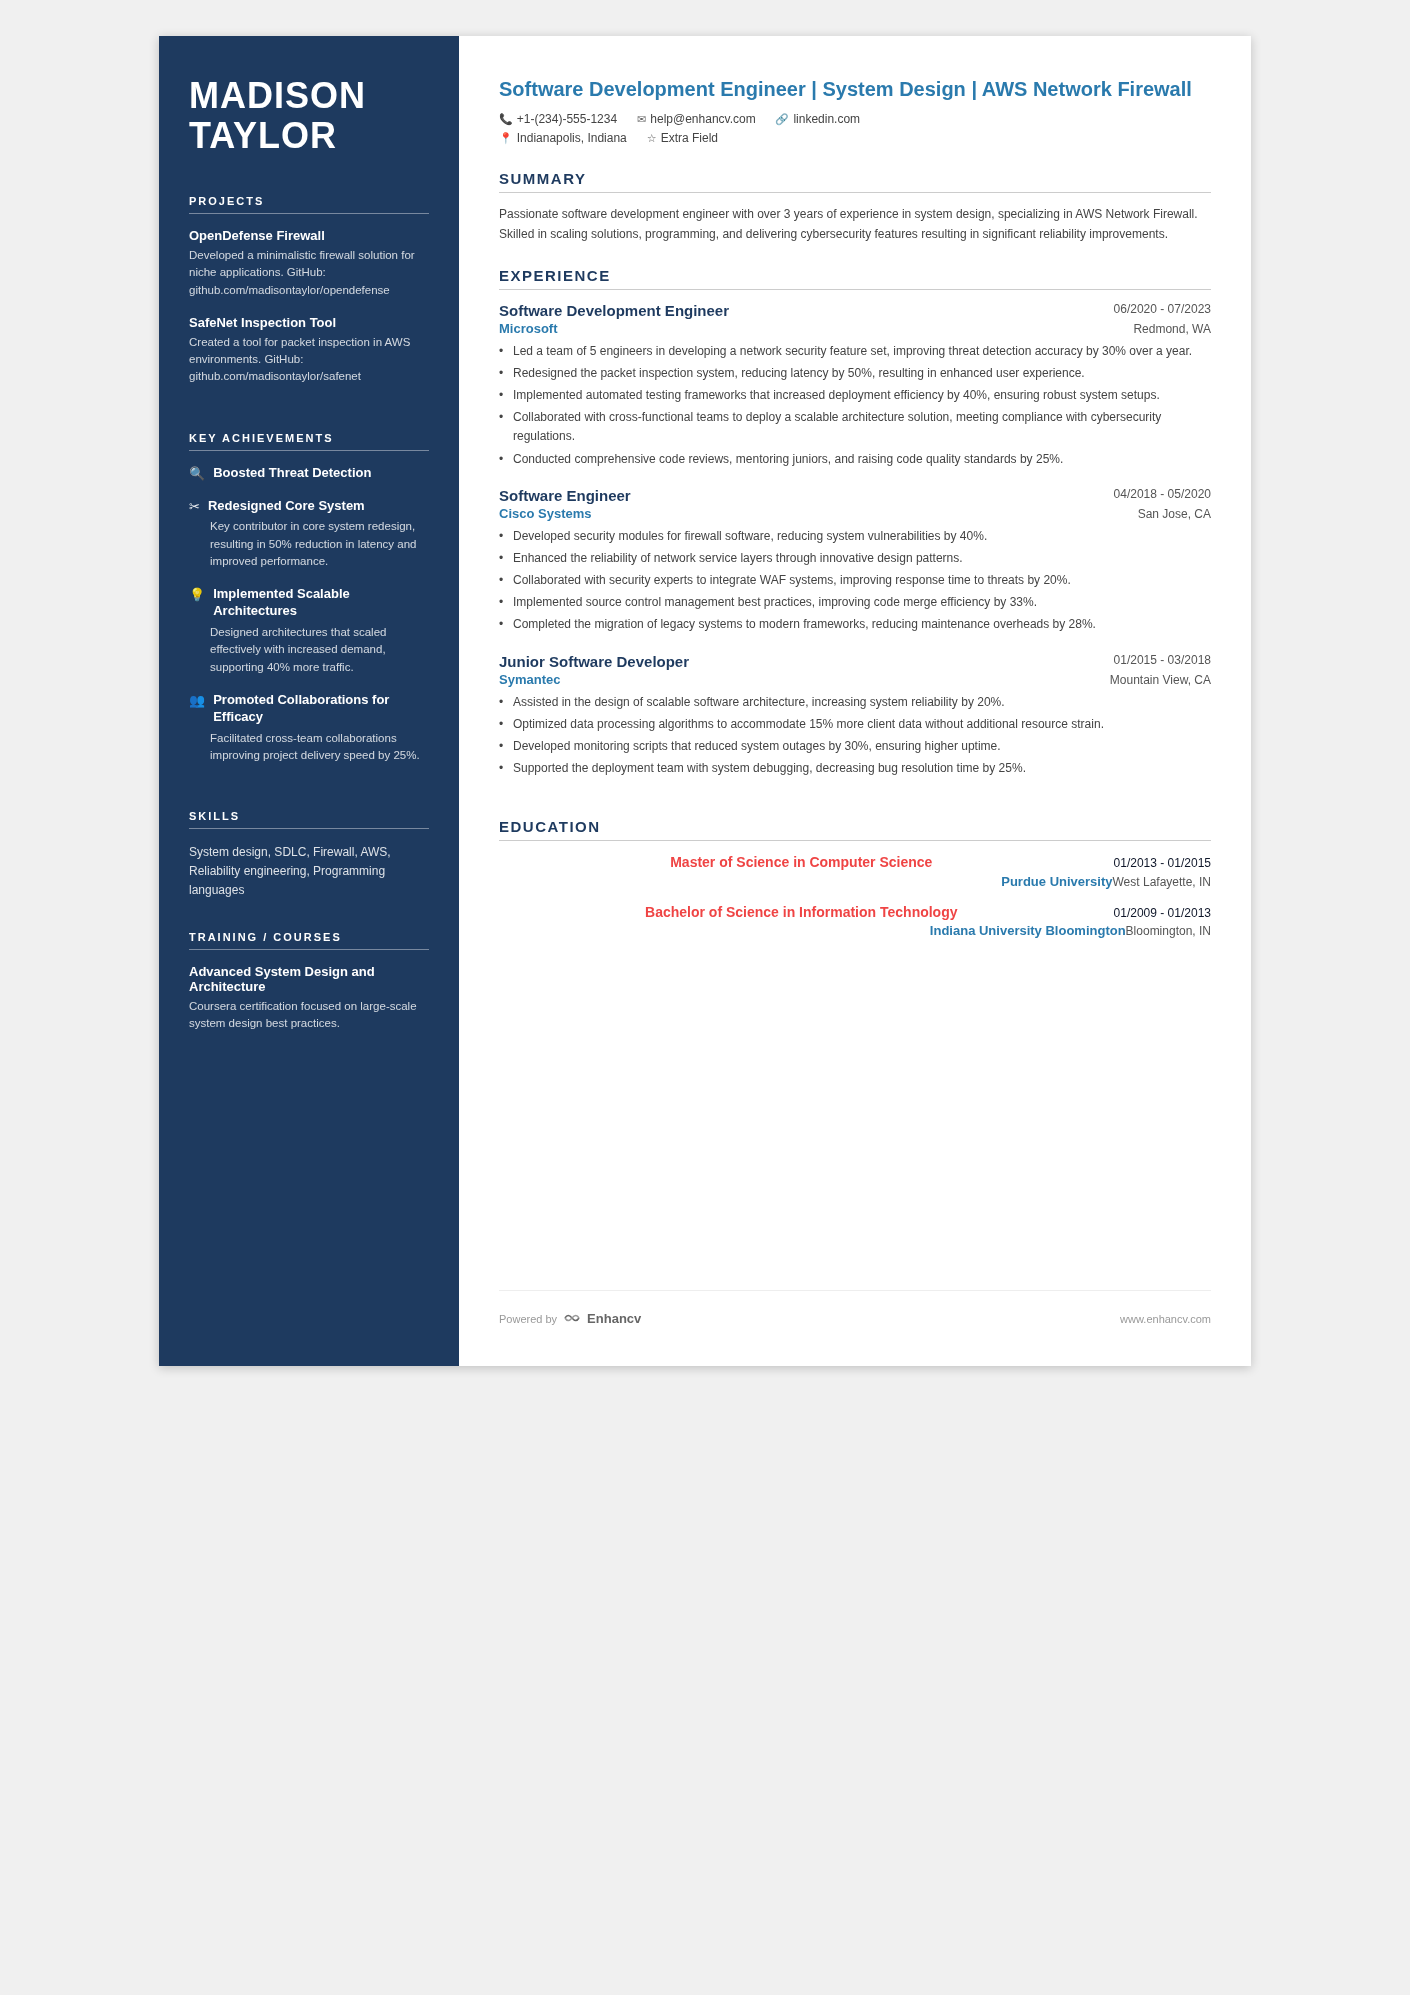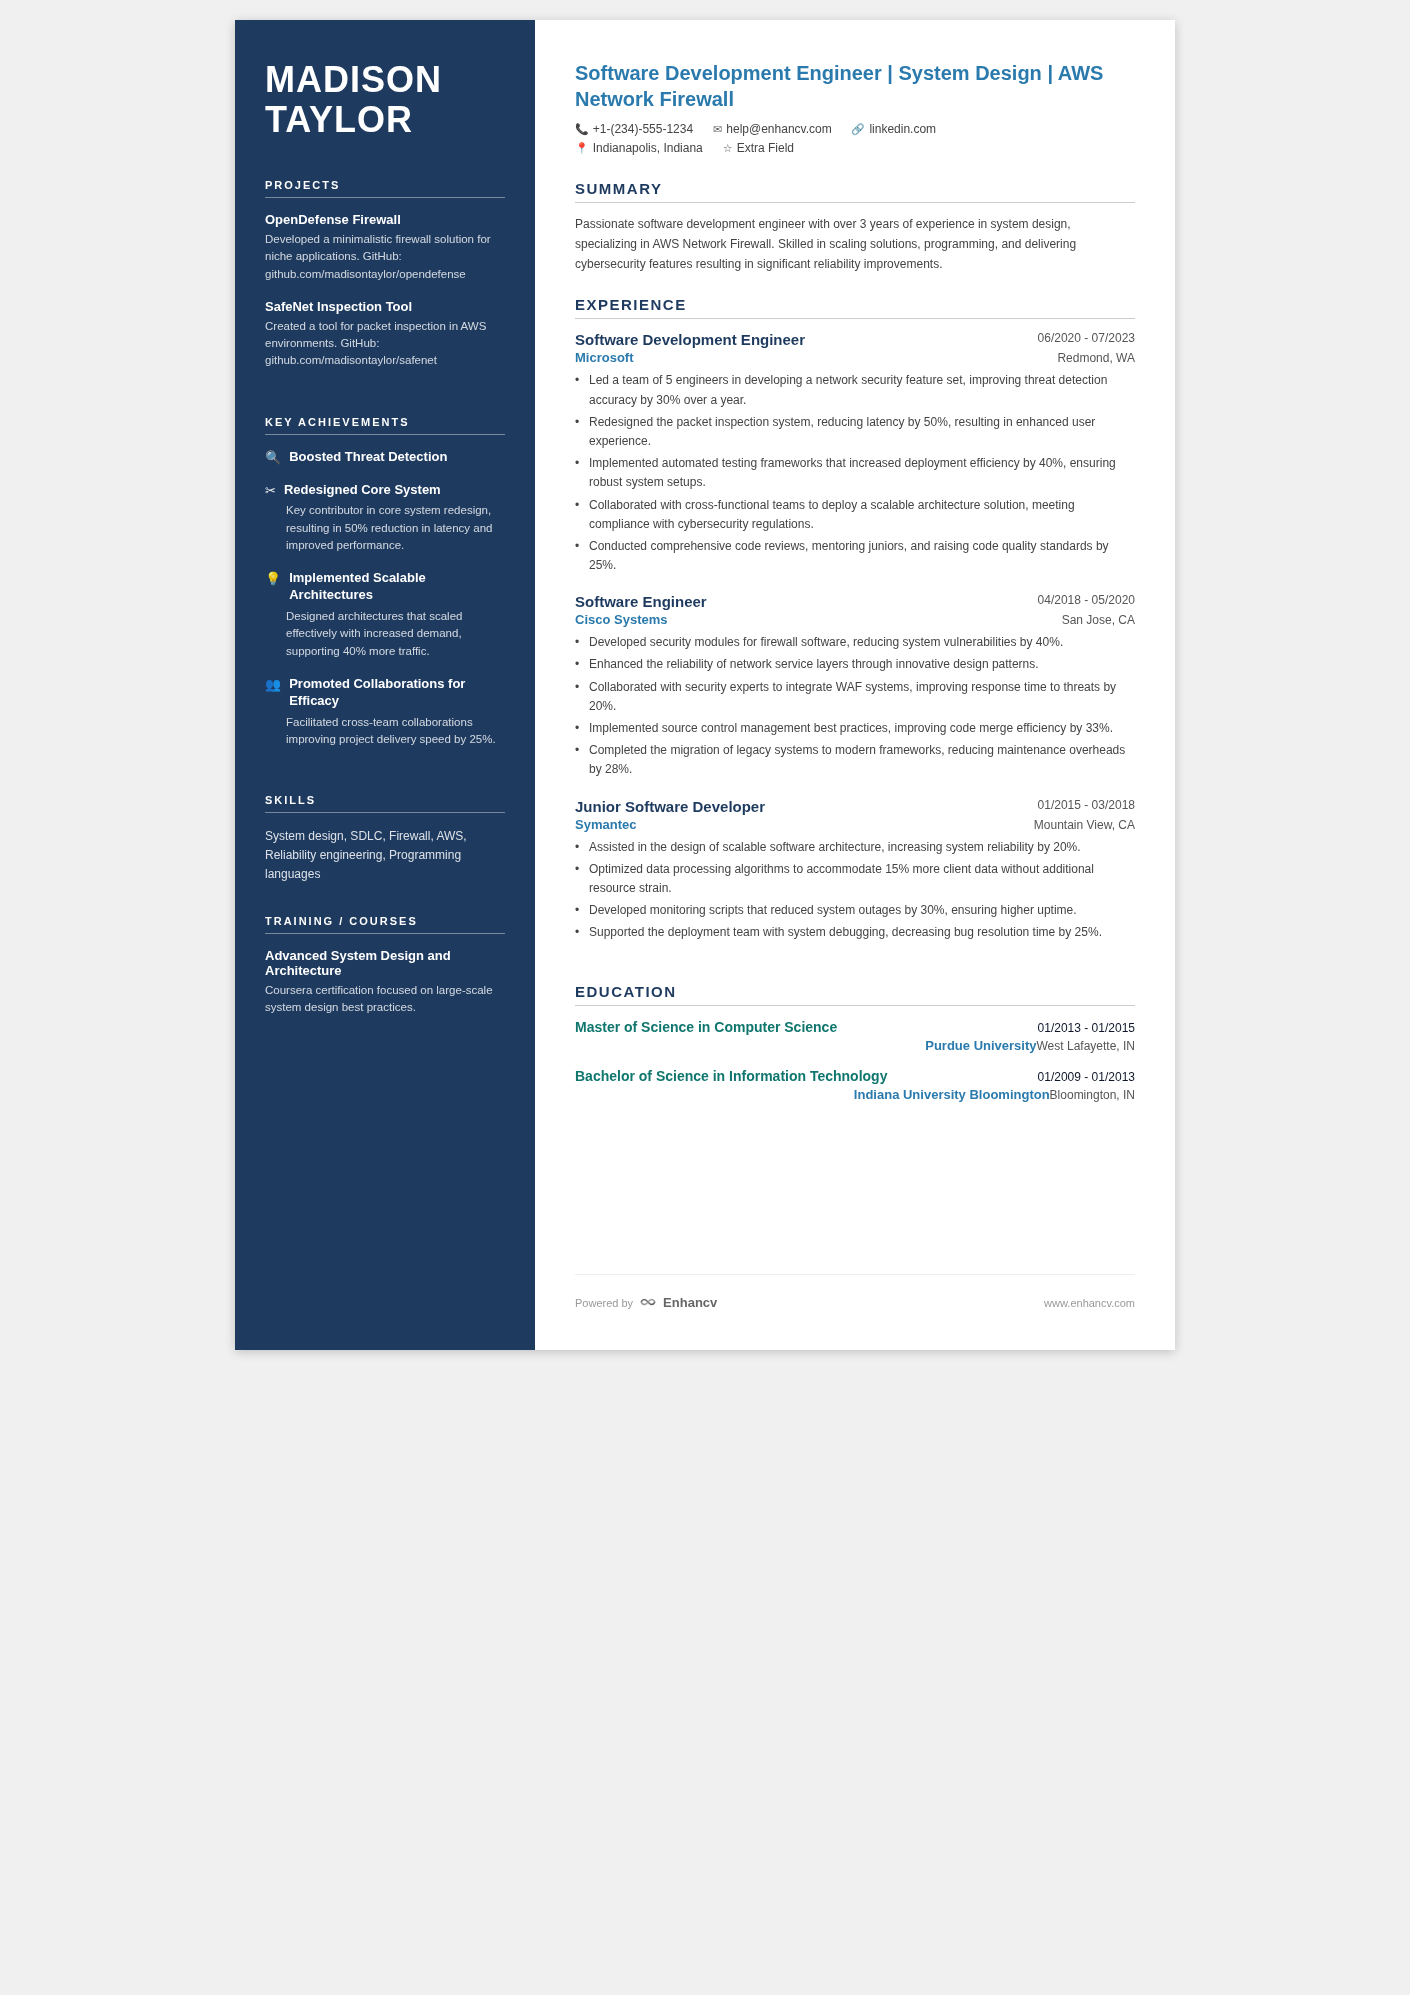--- a/index.html
+++ b/index.html
@@ -5,25 +5,26 @@
     * { margin: 0; padding: 0; box-sizing: border-box; }
     body {
       font-family: 'Arial', sans-serif;
       background: #f0f0f0;
       display: flex;
       justify-content: center;
       align-items: flex-start;
       padding: 20px;
     }
     .resume {
-      width: 940px;
+      width: 1092px;
       min-height: 1330px;
       background: white;
       display: flex;
       box-shadow: 0 2px 10px rgba(0,0,0,0.2);
+      margin-top: 16px;
     }
     
     .sidebar {
       width: 300px;
       min-width: 300px;
       background: #1e3a5f;
       color: white;
       padding: 40px 30px;
       display: flex;
       flex-direction: column;
@@ -216,24 +217,25 @@
       margin-bottom: 14px;
     }
     .edu-header {
       display: flex;
       justify-content: space-between;
       align-items: baseline;
     }
     .edu-degree {
       font-size: 14px;
       font-weight: 700;
-      color: #0f766e;
+      color: #ef4444;
       flex: 1;
       margin-right: 10px;
       line-height: 1.3;
+      text-align: center;
     }
     .edu-dates {
       font-size: 12px;
       color: #0f172a;
       white-space: nowrap;
     }
     .edu-subrow {
       display: flex;
       justify-content: flex-end;
       align-items: baseline;

